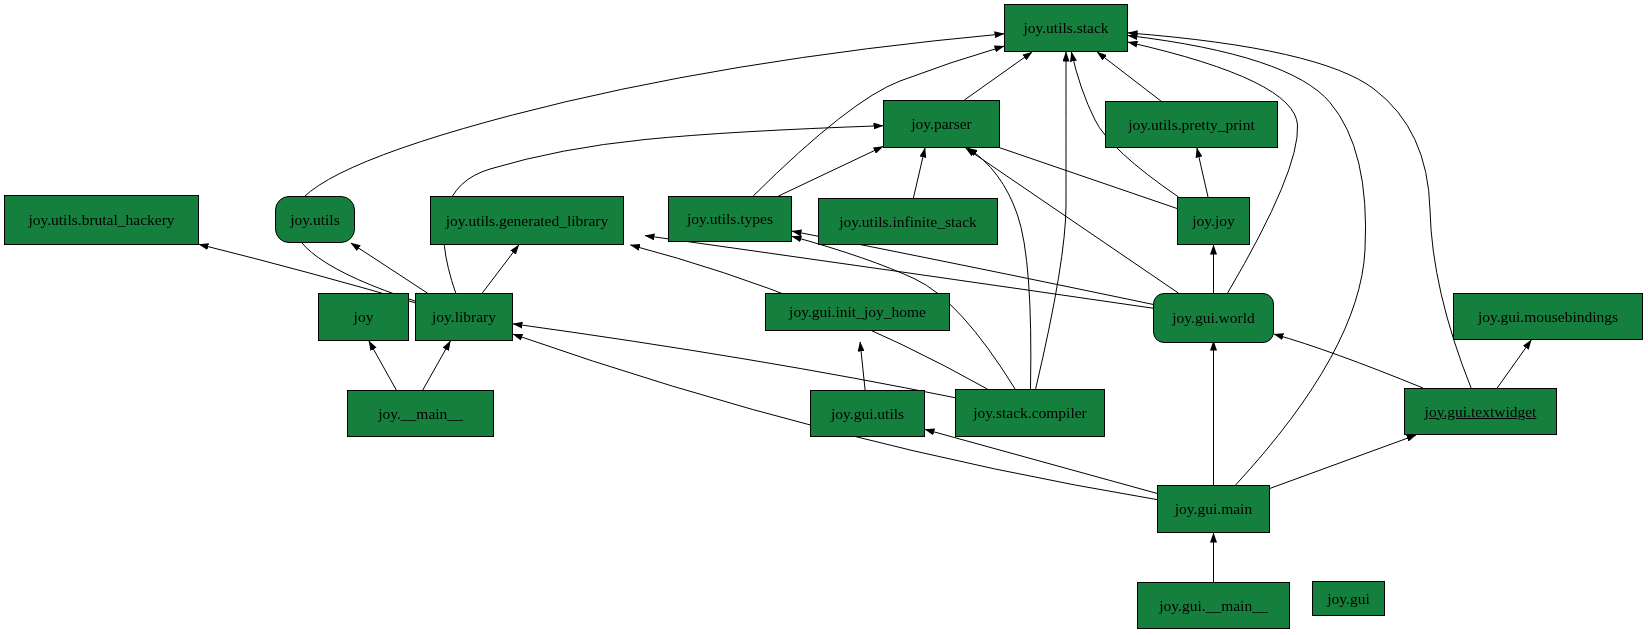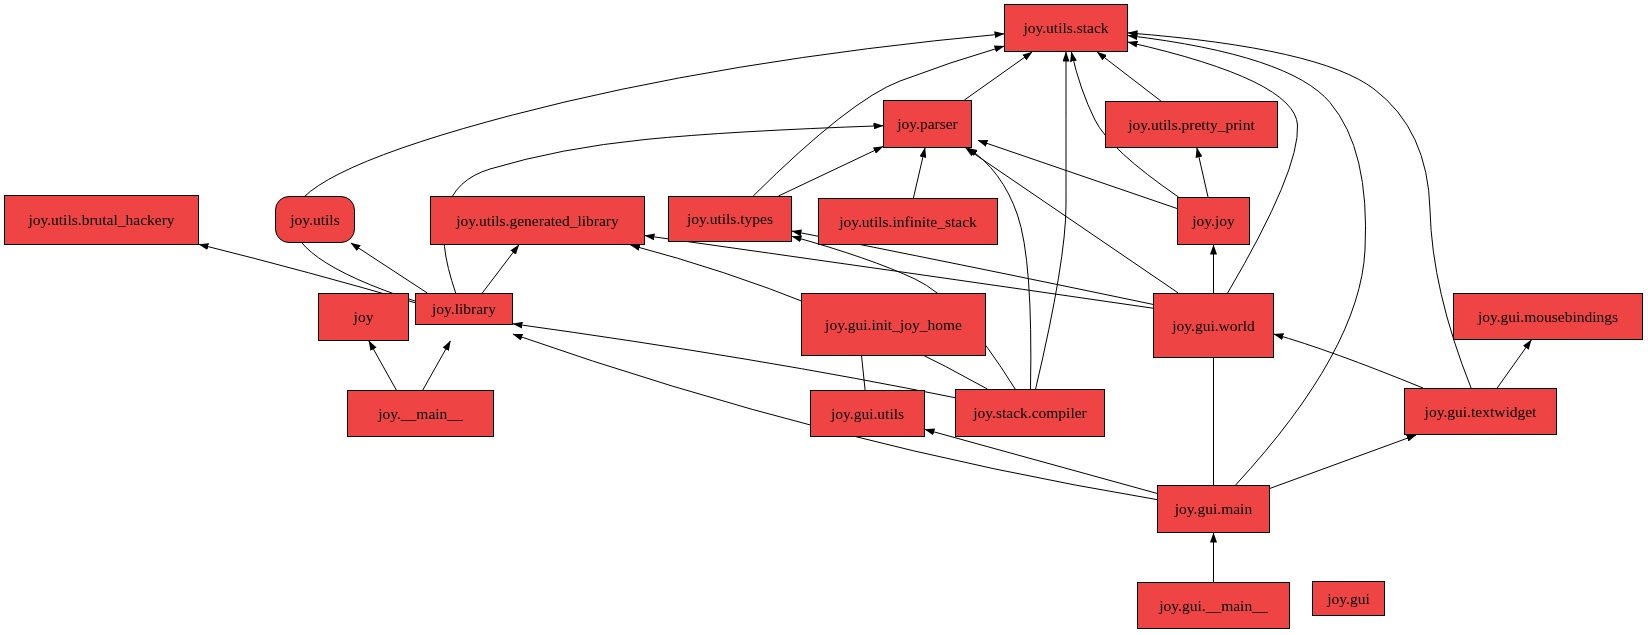--- a/index.html
+++ b/index.html
@@ -7,21 +7,21 @@
     position:relative;
     width:1648px;height:635px;
     background:#ffffff;
     font-family:"Liberation Serif", serif;
     overflow:hidden;
   }
   #edge-layer{position:absolute;left:0;top:0;width:1648px;height:635px;}
   .node{
     position:absolute;
     box-sizing:border-box;
-    background:#ef4444;
+    background:#15803d;
     border:1px solid #000000;
     display:flex;align-items:center;justify-content:center;
     font-size:15.5px;color:#000000;
     white-space:nowrap;
   }
   .edge{stroke:#000000;stroke-width:1;fill:none;}
 </style>
 </head>
 <body>
 
@@ -65,34 +65,34 @@
         <path d="M1270.0,488.4 L1416.1,435.0" class="edge" marker-end="url(#arrow)"></path>
         <path d="M1235.6,485.0 Q1360.0,350.0 1365.0,250.0 Q1370.0,150.0 1330.0,102.5 Q1290.0,55.0 1128.0,35.5" class="edge" marker-end="url(#arrow)"></path>
         <path d="M1497.2,388.0 L1531.3,340.0" class="edge" marker-end="url(#arrow)"></path>
         <path d="M1423.0,388.0 Q1330.0,350.0 1274.0,334.1" class="edge" marker-end="url(#arrow)"></path>
         <path d="M1471.1,388.0 Q1432.0,290.0 1430.0,210.0 Q1428.0,130.0 1374.0,89.0 Q1320.0,48.0 1128.0,32.9" class="edge" marker-end="url(#arrow)"></path>
         <path d="M1213.5,582.0 L1213.5,533.0" class="edge" marker-end="url(#arrow)"></path>
       </g>
   </svg>
   <div id="node-layer">
       <div class="node" style="left: 1004px; top: 4px; width: 124px; height: 48px;">joy.utils.stack</div>
-      <div class="node" style="left: 883px; top: 100px; width: 89px; height: 48px;">joy.parser</div>
+      <div class="node" style="left: 883px; top: 100px; width: 117px; height: 48px;">joy.parser</div>
       <div class="node" style="left: 1105px; top: 101px; width: 173px; height: 47px;">joy.utils.pretty_print</div>
       <div class="node" style="left: 4px; top: 195px; width: 195px; height: 50px;">joy.utils.brutal_hackery</div>
       <div class="node" style="left: 275px; top: 196px; width: 80px; height: 47px; border-radius: 14px;">joy.utils</div>
-      <div class="node" style="left: 430px; top: 196px; width: 215px; height: 49px;">joy.utils.generated_library</div>
+      <div class="node" style="left: 430px; top: 196px; width: 194px; height: 49px;">joy.utils.generated_library</div>
       <div class="node" style="left: 668px; top: 196px; width: 124px; height: 46px;">joy.utils.types</div>
       <div class="node" style="left: 818px; top: 198px; width: 180px; height: 47px;">joy.utils.infinite_stack</div>
       <div class="node" style="left: 1177px; top: 197px; width: 73px; height: 48px;">joy.joy</div>
       <div class="node" style="left: 318px; top: 293px; width: 91px; height: 48px;">joy</div>
-      <div class="node" style="left: 415px; top: 293px; width: 98px; height: 32px;">joy.library</div>
-      <div class="node" style="left: 765px; top: 293px; width: 185px; height: 63px; margin-left: 36px;">joy.gui.init_joy_home</div>
-      <div class="node" style="left: 1153px; top: 293px; width: 121px; height: 65px;">joy.gui.world</div>
+      <div class="node" style="left: 415px; top: 293px; width: 98px; height: 48px;">joy.library</div>
+      <div class="node" style="left: 765px; top: 293px; width: 185px; height: 38px;">joy.gui.init_joy_home</div>
+      <div class="node" style="left: 1153px; top: 293px; width: 121px; height: 50px; border-radius: 11px;">joy.gui.world</div>
       <div class="node" style="left: 1453px; top: 293px; width: 190px; height: 47px;">joy.gui.mousebindings</div>
       <div class="node" style="left: 347px; top: 390px; width: 147px; height: 47px;">joy.__main__</div>
       <div class="node" style="left: 810px; top: 390px; width: 115px; height: 47px;">joy.gui.utils</div>
       <div class="node" style="left: 955px; top: 389px; width: 150px; height: 48px;">joy.stack.compiler</div>
-      <div class="node" style="left: 1404px; top: 388px; width: 153px; height: 47px;">joy.gui.textwidget</div>
+      <div class="node" style="left: 1404px; top: 388px; width: 153px; height: 47px; text-decoration: underline;">joy.gui.textwidget</div>
       <div class="node" style="left: 1157px; top: 485px; width: 113px; height: 48px;">joy.gui.main</div>
       <div class="node" style="left: 1137px; top: 582px; width: 153px; height: 47px;">joy.gui.__main__</div>
       <div class="node" style="left: 1312px; top: 581px; width: 73px; height: 35px;">joy.gui</div>
     </div>
 </div>
 
 </body></html>

